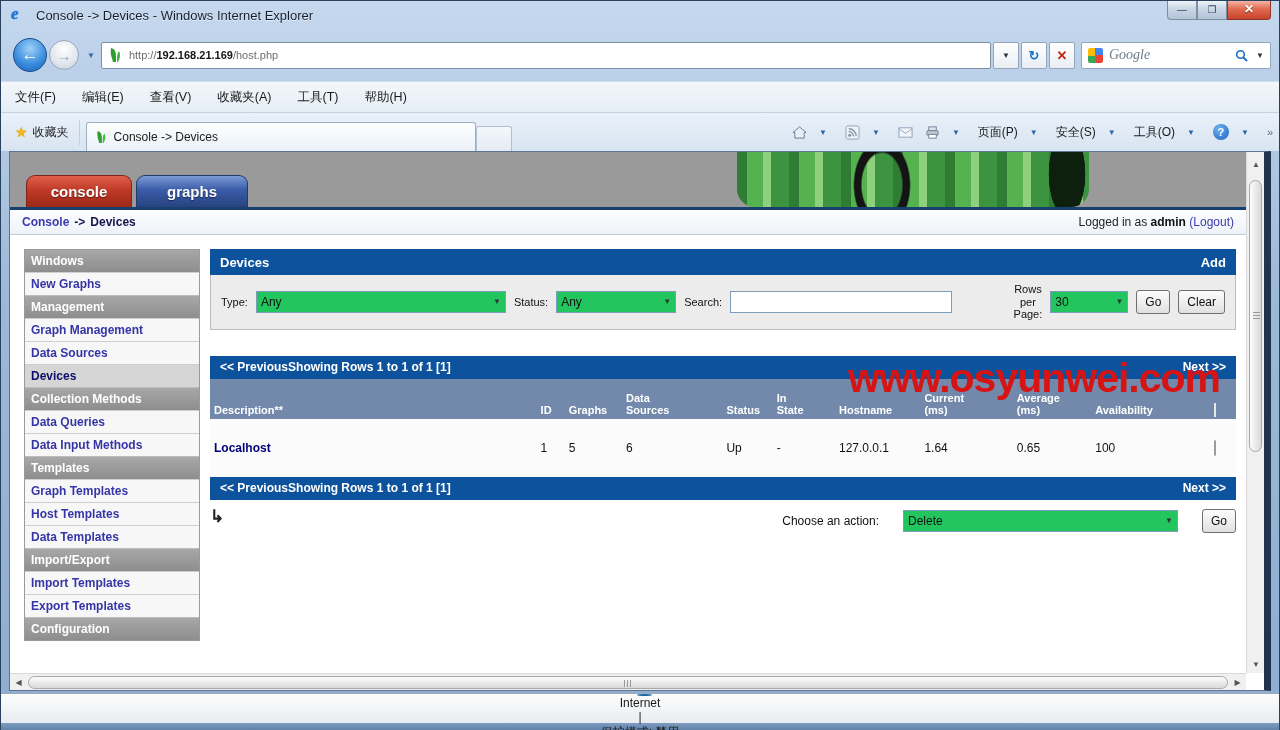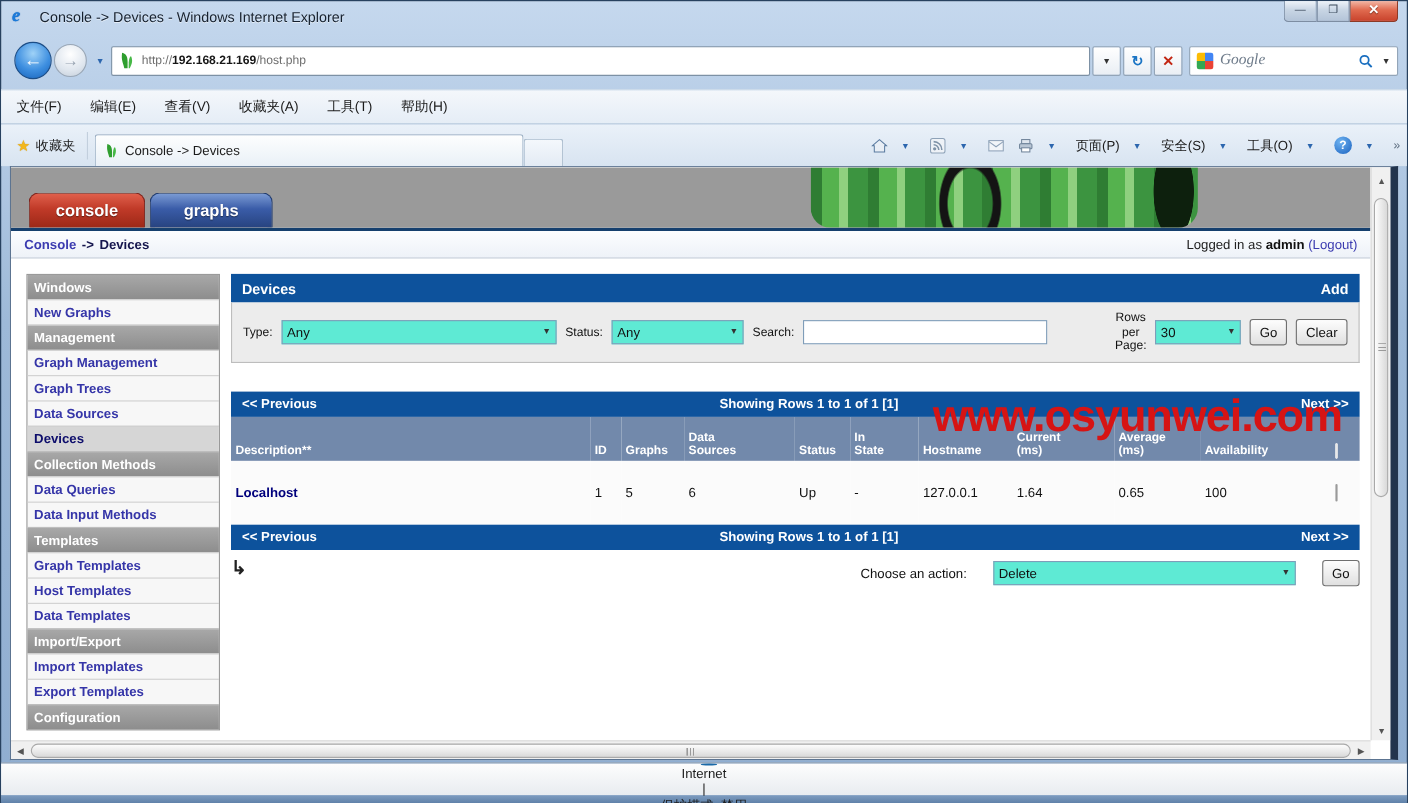--- a/index.html
+++ b/index.html
@@ -78,34 +78,34 @@
 
   .sidebar { width:176px; border:1px solid #9a9a9a; background:#f7f7f7; font-size:12px; flex:0 0 auto; }
   .sb-h { background:linear-gradient(#a8a8a8,#8d8d8d); color:#fff; font-weight:bold; padding:4px 6px; border-top:1px solid #bdbdbd; }
   .sb-l { display:block; color:#3535a8; font-weight:bold; padding:4px 6px; border-top:1px solid #cfcfcf; text-decoration:none; }
   .sb-l.active { background:#d6d6d6; color:#0d0d6b; }
 
   .main { flex:1 1 auto; margin:0 10px 0 10px; font-size:12px; position:relative; }
   .panel-head { height:26px; background:#0d529c; color:#fff; font-weight:bold; font-size:13px; display:flex; align-items:center; padding:0 10px; }
   .panel-head a { color:#fff; margin-left:auto; text-decoration:none; font-weight:bold; }
   .filterbox { background:#ececec; border:1px solid #bdbdbd; border-top:none; padding:8px 10px; display:flex; align-items:center; gap:8px; font-size:11px; color:#111; }
-  .sel { background:#5eead4; border:1px solid #7f9db9; height:22px; display:flex; align-items:center; padding:0 4px; font-size:12px; }
+  .sel { background:#22c55e; border:1px solid #7f9db9; height:22px; display:flex; align-items:center; padding:0 4px; font-size:12px; }
   .sel .sc { margin-left:auto; font-size:8px; color:#333; padding-left:10px; }
   .sel.type { width:250px; }
   .sel.status { width:120px; }
   .sel.rows { width:78px; }
   .sel.action { width:275px; }
   .txt { background:#fff; border:1px solid #7f9db9; height:22px; width:222px; }
   .btn { background:linear-gradient(#fdfdfd,#e0e0e0); border:1px solid #6f6f6f; border-radius:3px; height:24px; padding:0 8px; font-size:12px; color:#111; line-height:22px; }
   .rowsper { white-space:pre-line; line-height:1.15; margin-left:auto; text-align:center; }
 
   .pagerbar { height:23px; background:#0d529c; color:#fff; font-weight:bold; display:flex; align-items:center; font-size:12px; margin-top:26px; }
   .pagerbar.bot { margin-top:0; }
   .pagerbar .pv { padding-left:10px; }
-  .pagerbar .sh { flex:1; text-align:center; }
+  .pagerbar .sh { flex:1; }
   .pagerbar .nx { padding-right:10px; }
 
   table.devices { width:100%; border-collapse:collapse; table-layout:fixed; }
   table.devices th { background:#7289ab; color:#fff; font-size:11px; font-weight:bold; text-align:left; vertical-align:bottom; padding:3px 4px; white-space:pre-line; height:40px; }
   table.devices td { background:#fbfbfb; font-size:12px; color:#111; padding:22px 4px; }
   td.desc a { color:#00007c; font-weight:bold; text-decoration:none; }
   td.up { color:#009900; }
   .cb { width:13px; height:13px; background:#fff; border:1px solid #9a9a9a; border-radius:2px; }
   th .cb { border-color:#e8e8e8; }
 
@@ -274,21 +274,20 @@
         </span>
       </div>
 
       <div class="content">
 
         <div class="sidebar">
           <div class="sb-h" style="border-top:none">Windows</div>
           <a href="#" class="sb-l">New Graphs</a>
           <div class="sb-h">Management</div>
           <a href="#" class="sb-l">Graph Management</a>
-          <a href="#" class="sb-l">Graph Trees</a>
           <a href="#" class="sb-l">Data Sources</a>
           <a href="#" class="sb-l active">Devices</a>
           <div class="sb-h">Collection Methods</div>
           <a href="#" class="sb-l">Data Queries</a>
           <a href="#" class="sb-l">Data Input Methods</a>
           <div class="sb-h">Templates</div>
           <a href="#" class="sb-l">Graph Templates</a>
           <a href="#" class="sb-l">Host Templates</a>
           <a href="#" class="sb-l">Data Templates</a>
           <div class="sb-h">Import/Export</div>

